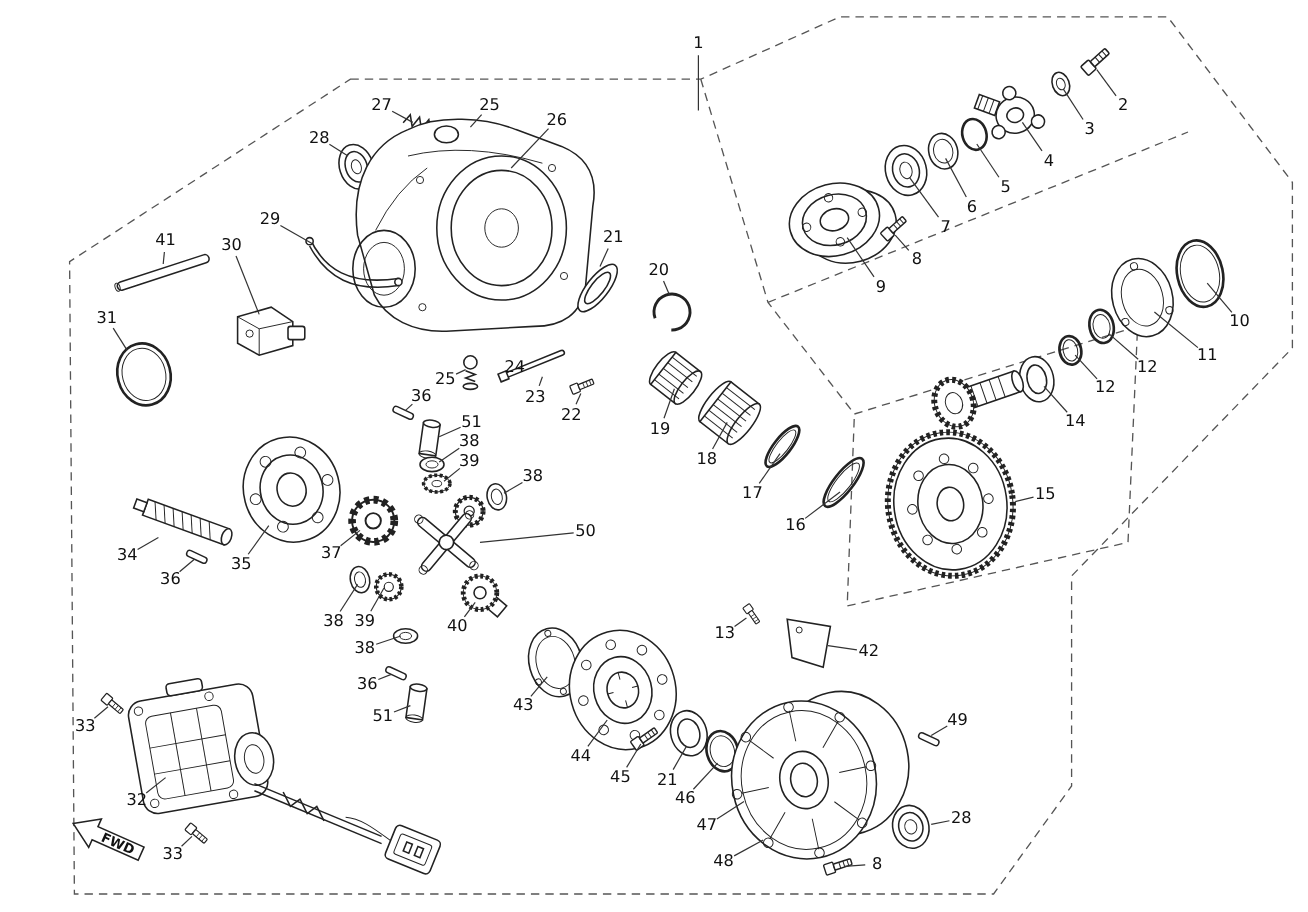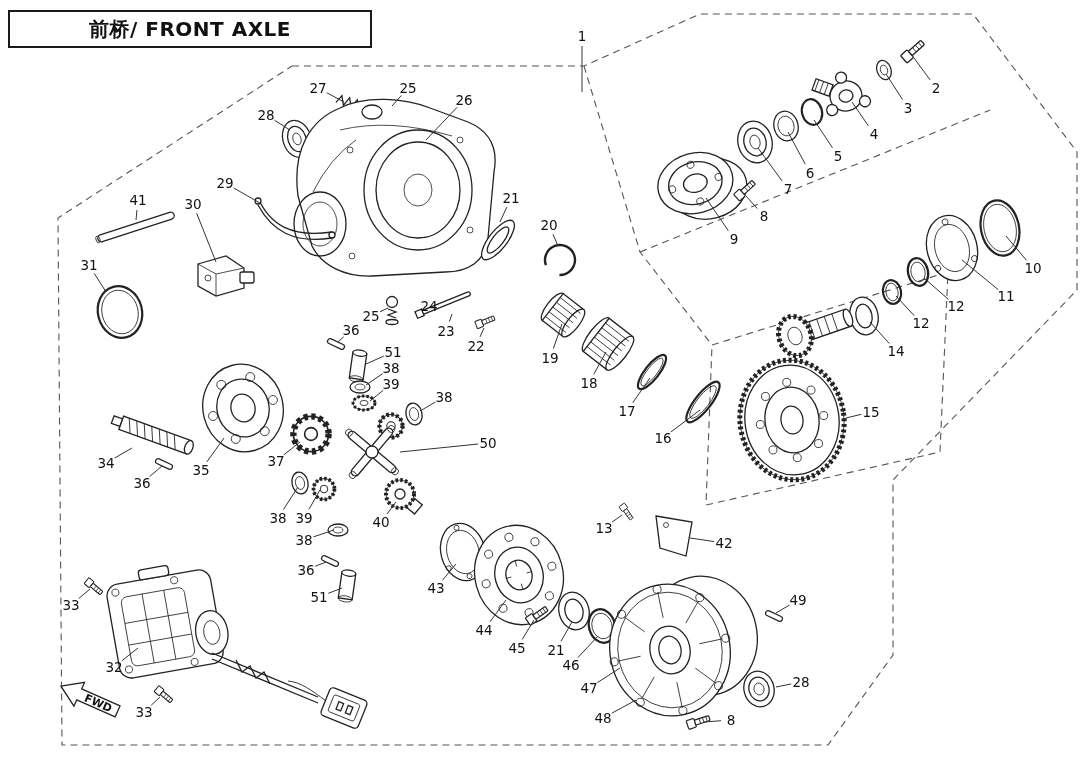--- a/index.html
+++ b/index.html
@@ -16,23 +16,20 @@
   .teeth{fill:#fff;stroke:#222;stroke-width:5;stroke-dasharray:3 2.6;}
   .leader{stroke:#333;stroke-width:1;}
   .callout{font:13.5px "DejaVu Sans",sans-serif;fill:#111;text-anchor:middle;dominant-baseline:central;}
   .fwdtext{font:bold 11px "DejaVu Sans",sans-serif;fill:#111;text-anchor:middle;}
 </style>
 </head>
 <body>
 
 <div class="stage">
 
-  <div class="title-box">
-    <span>前桥/ FRONT AXLE</span>
-  </div>
 
   <svg class="art" width="1090" height="760" viewBox="0 0 1090 760">
     <defs>
       <g id="boltshape">
         <rect x="-10" y="-4.5" width="8" height="9" rx="1" fill="#fff" stroke="#222" stroke-width="1.2"></rect>
         <rect x="-2" y="-2.6" width="15" height="5.2" rx="1" fill="#fff" stroke="#222" stroke-width="1.2"></rect>
         <line x1="3" y1="-2.6" x2="3" y2="2.6" stroke="#222" stroke-width=".8"></line>
         <line x1="6.5" y1="-2.6" x2="6.5" y2="2.6" stroke="#222" stroke-width=".8"></line>
         <line x1="10" y1="-2.6" x2="10" y2="2.6" stroke="#222" stroke-width=".8"></line>
       </g>

